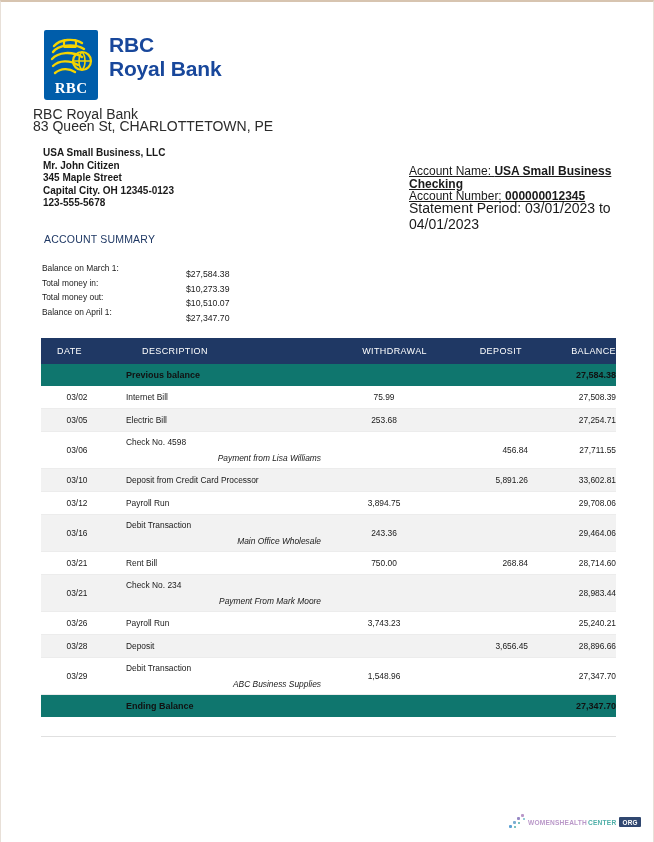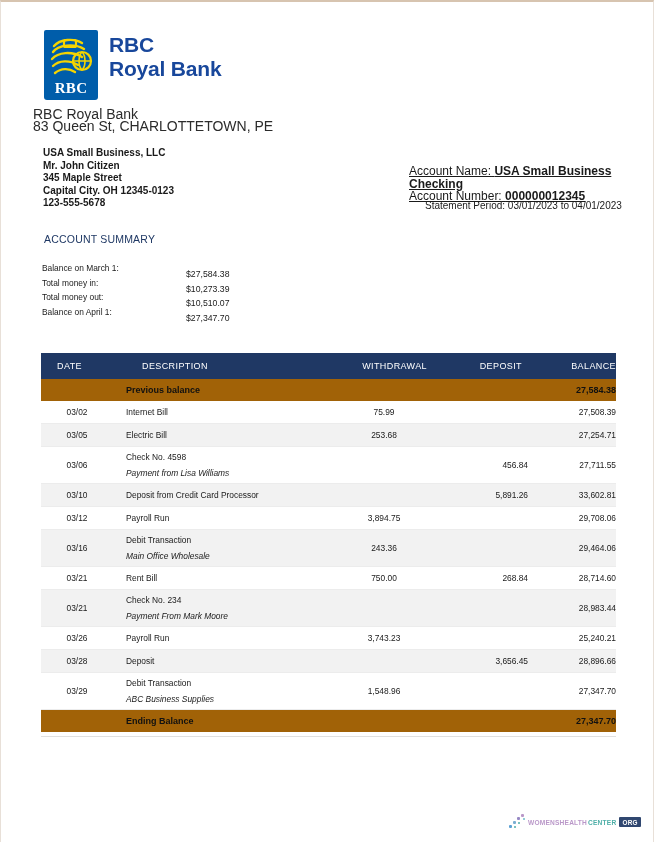--- a/index.html
+++ b/index.html
@@ -89,23 +89,22 @@
     left: 408px; top: 163px;
     font-size: 12px;
     line-height: 12.5px;
     color: #1a1a1a;
     text-decoration: underline;
   }
   .acct-info .val { font-weight: bold; }
   .acct-period {
     position: absolute;
     left: 408px; top: 198px;
-    font-size: 10px;
-    color: #1a1a1a;
-    margin-left: 16px;
+    font-size: 14px;
+    color: #1a1a1a;
   }
 
   
   .summary-title {
     position: absolute;
     left: 43px; top: 231px;
     font-size: 10.5px;
     font-weight: normal;
     color: #1f3864;
     letter-spacing: 0.2px;
@@ -142,46 +141,45 @@
   .c-wd     { width: 118px; flex: none; padding-left: 4px; text-align: center; }
   .c-dep    { width: 85px;  flex: none; text-align: right; }
   .c-bal    { width: 88px;  flex: none; text-align: right; }
 
   .thead {
     background: #1f3864;
     color: #ffffff;
     height: 26px;
     font-size: 9px;
     letter-spacing: 0.4px;
-    margin-top: 15px;
   }
   .thead .c-date { text-align: left; padding-left: 16px; }
   .thead .c-desc { padding-left: 13px; }
   .thead .c-wd   { text-align: right; padding-left: 0; padding-right: 10px; }
   .thead .c-dep  { text-align: right; padding-right: 6px; }
   .thead .c-bal  { text-align: right; }
 
   .row-hl {
-    background: #a16207;
+    background: #0f766e;
     height: 22px;
     font-size: 9px;
     font-weight: bold;
     color: #111111;
   }
   .row-data {
     min-height: 23px;
     font-size: 8.4px;
     color: #1a1a1a;
     border-bottom: 1px solid #ececec;
   }
   .row-alt { background: #f2f2f2; }
   .row-tall { min-height: 37px; }
 
   .desc-main { display: block; line-height: 13px; }
-  .desc-sub  { display: block; font-style: italic; line-height: 14px; padding-top: 2px; }
+  .desc-sub  { display: block; font-style: italic; line-height: 14px; padding-top: 2px; text-align: right; }
 
   .row-tall .c-date,
   .row-tall .c-wd,
   .row-tall .c-dep,
   .row-tall .c-bal { align-self: center; }
 
   .table-foot-line {
     position: absolute;
     left: 40px; top: 734px;
     width: 575px;

